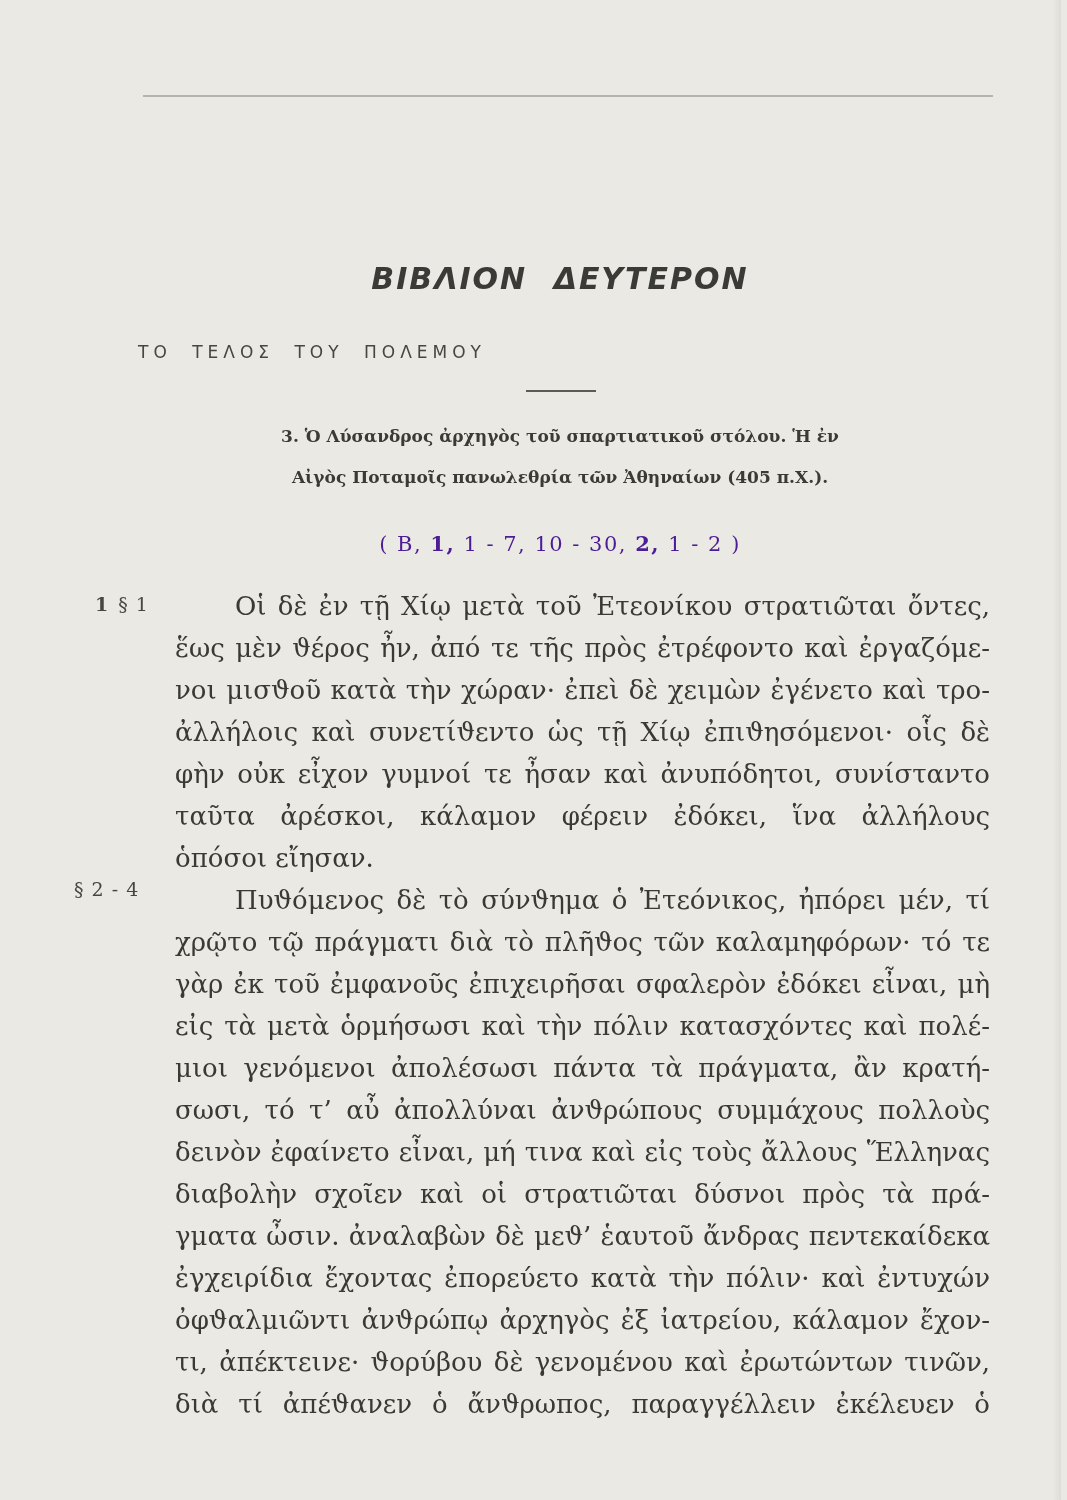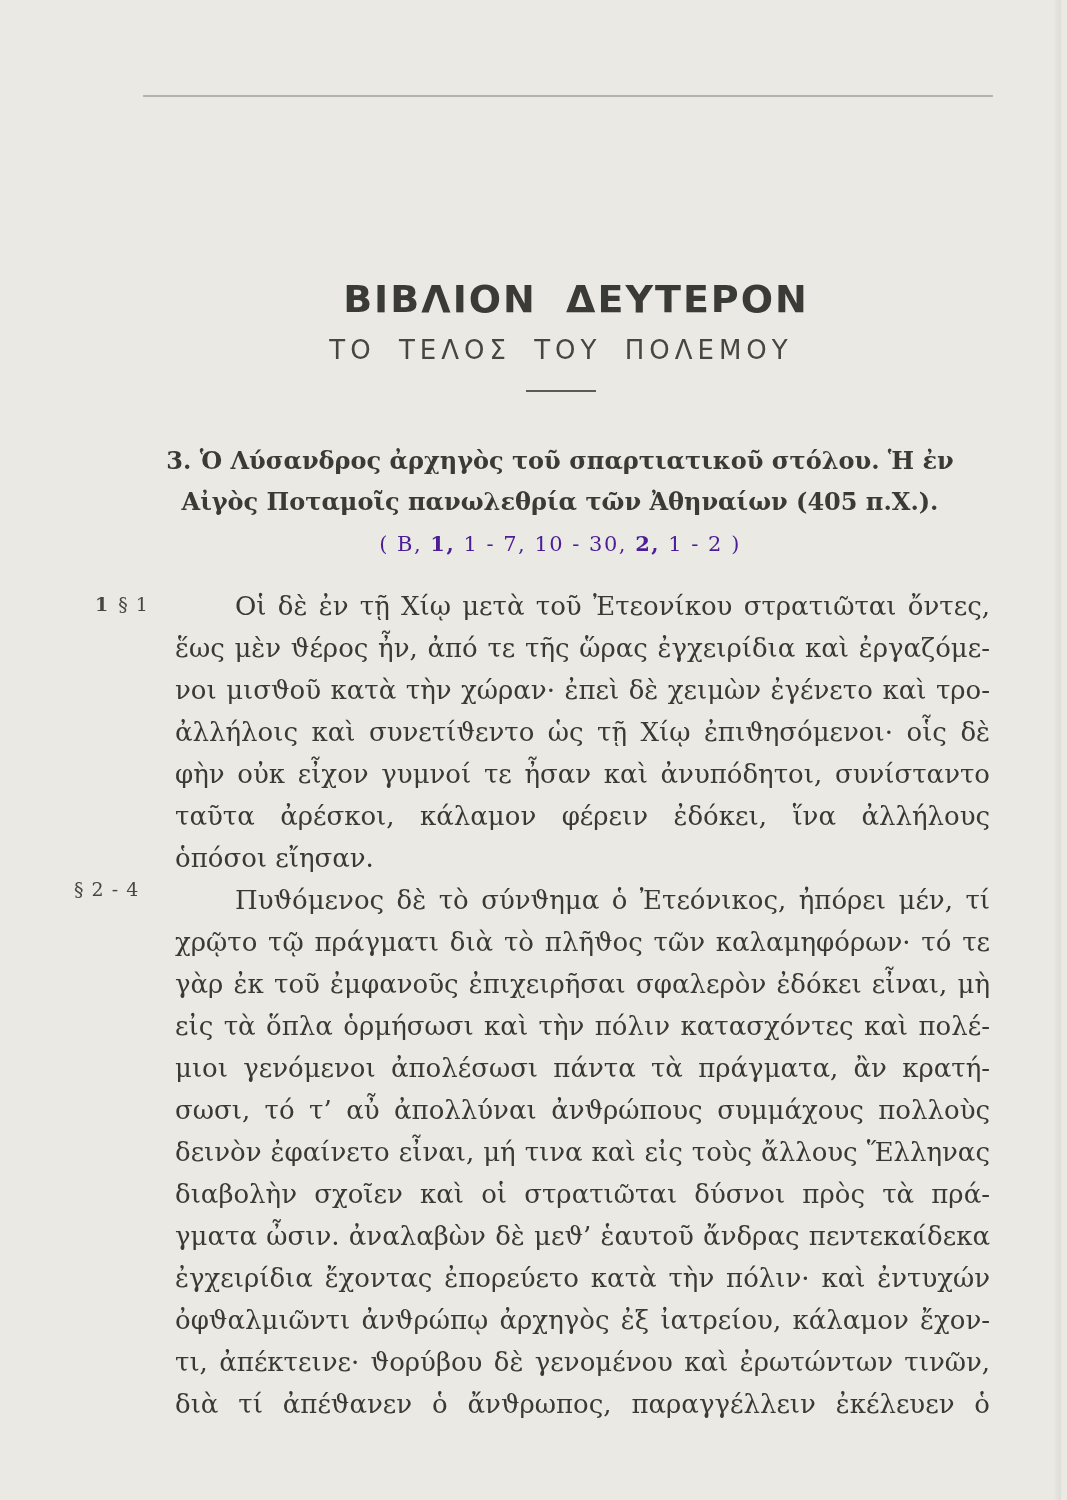--- a/index.html
+++ b/index.html
@@ -14,44 +14,45 @@
     width: 1067px; height: 1500px;
     background: linear-gradient(115deg, #edecе8 0%, #eaе9e4 50%, #e7e6e1 100%);
     background-color: #eae9e4;
   }
   .top-rule {
     position: absolute; left: 143px; top: 95px;
     width: 850px; height: 2px;
     background: rgba(115,114,108,0.45);
   }
   .book-title {
-    position: absolute; left: 130px; top: 261px; width: 860px; margin: 16px;
+    position: absolute; left: 130px; top: 261px; width: 860px; margin: 0;
     text-align: center;
     font-family: "DejaVu Sans", "Liberation Sans", sans-serif;
-    font-weight: bold; font-size: 38px;
+    font-weight: bold; font-size: 30px;
     letter-spacing: 2px; word-spacing: 14px;
     color: #3a3a36;
+    font-style: italic;
   }
   .part-title {
-    position: absolute; left: 130px; top: 334px; width: 860px; margin: 1px;
-    text-align: center;
+    position: absolute; left: 130px; top: 334px; width: 860px; margin: 8px;
+    text-align: left;
     font-family: "DejaVu Sans", "Liberation Sans", sans-serif;
-    font-weight: 400; font-size: 26px;
+    font-weight: 400; font-size: 17px;
     letter-spacing: 5px; word-spacing: 10px;
     color: #47463f;
   }
   .head-divider {
     position: absolute; left: 526px; top: 390px;
     width: 70px; height: 2px;
     background: #5c5b55;
   }
   .section-heading {
-    position: absolute; left: 120px; top: 440px; width: 880px;
+    position: absolute; left: 120px; top: 416px; width: 880px;
     text-align: center;
-    font-weight: bold; font-size: 24px; line-height: 41px;
+    font-weight: bold; font-size: 17px; line-height: 41px;
     color: #3b3a34;
   }
   .citation {
     position: absolute; left: 120px; top: 531px; width: 880px;
     text-align: center;
     font-size: 21px; letter-spacing: 1.5px;
     color: #4c1d95;
   }
   .citation b { font-weight: bold; }
   .mnote {
@@ -99,33 +100,33 @@
   <div class="citation"><span>( Β, </span><b>1,</b><span> 1 - 7, 10 - 30, </span><b>2,</b><span> 1 - 2 )</span></div>
 
   <div class="mnote mnote1"><b>1</b><span>§ 1</span></div>
 
   <div class="mnote mnote2"><span>§ 2 - 4</span></div>
 
   <div class="textblock">
 
     <div>
       <div class="tline first">Οἱ δὲ ἐν τῇ Χίῳ μετὰ τοῦ Ἐτεονίκου στρατιῶται ὄντες,</div>
-      <div class="tline">ἕως μὲν ϑέρος ἦν, ἀπό τε τῆς ὥρας ἐγχειρίδια καὶ ἐργαζόμε-</div>
+      <div class="tline">ἕως μὲν ϑέρος ἦν, ἀπό τε τῆς πρὸς ἐτρέφοντο καὶ ἐργαζόμε-</div>
       <div class="tline">νοι μισϑοῦ κατὰ τὴν χώραν· ἐπεὶ δὲ χειμὼν ἐγένετο καὶ τρο-</div>
       <div class="tline">ἀλλήλοις καὶ συνετίϑεντο ὡς τῇ Χίῳ ἐπιϑησόμενοι· οἷς δὲ</div>
       <div class="tline">φὴν οὐκ εἶχον γυμνοί τε ἦσαν καὶ ἀνυπόδητοι, συνίσταντο</div>
       <div class="tline">ταῦτα ἀρέσκοι, κάλαμον φέρειν ἐδόκει, ἵνα ἀλλήλους μάϑοιεν,</div>
       <div class="tline end">ὁπόσοι εἴησαν.</div>
     </div>
 
     <div>
       <div class="tline first">Πυϑόμενος δὲ τὸ σύνϑημα ὁ Ἐτεόνικος, ἠπόρει μέν, τί</div>
       <div class="tline">χρῷτο τῷ πράγματι διὰ τὸ πλῆϑος τῶν καλαμηφόρων· τό τε</div>
       <div class="tline">γὰρ ἐκ τοῦ ἐμφανοῦς ἐπιχειρῆσαι σφαλερὸν ἐδόκει εἶναι, μὴ</div>
-      <div class="tline">εἰς τὰ ὅπλα ὁρμήσωσι καὶ τὴν πόλιν κατασχόντες καὶ πολέ-</div>
+      <div class="tline">εἰς τὰ μετὰ ὁρμήσωσι καὶ τὴν πόλιν κατασχόντες καὶ πολέ-</div>
       <div class="tline">μιοι γενόμενοι ἀπολέσωσι πάντα τὰ πράγματα, ἂν κρατή-</div>
       <div class="tline">σωσι, τό τ’ αὖ ἀπολλύναι ἀνϑρώπους συμμάχους πολλοὺς</div>
       <div class="tline">δεινὸν ἐφαίνετο εἶναι, μή τινα καὶ εἰς τοὺς ἄλλους Ἕλληνας</div>
       <div class="tline">διαβολὴν σχοῖεν καὶ οἱ στρατιῶται δύσνοι πρὸς τὰ πρά-</div>
       <div class="tline">γματα ὦσιν. ἀναλαβὼν δὲ μεϑ’ ἑαυτοῦ ἄνδρας πεντεκαίδεκα</div>
       <div class="tline">ἐγχειρίδια ἔχοντας ἐπορεύετο κατὰ τὴν πόλιν· καὶ ἐντυχών τινι</div>
       <div class="tline">ὀφϑαλμιῶντι ἀνϑρώπῳ ἀρχηγὸς ἐξ ἰατρείου, κάλαμον ἔχον-</div>
       <div class="tline">τι, ἀπέκτεινε· ϑορύβου δὲ γενομένου καὶ ἐρωτώντων τινῶν,</div>
       <div class="tline">διὰ τί ἀπέϑανεν ὁ ἄνϑρωπος, παραγγέλλειν ἐκέλευεν ὁ Ἐτεό-</div>
     </div>

